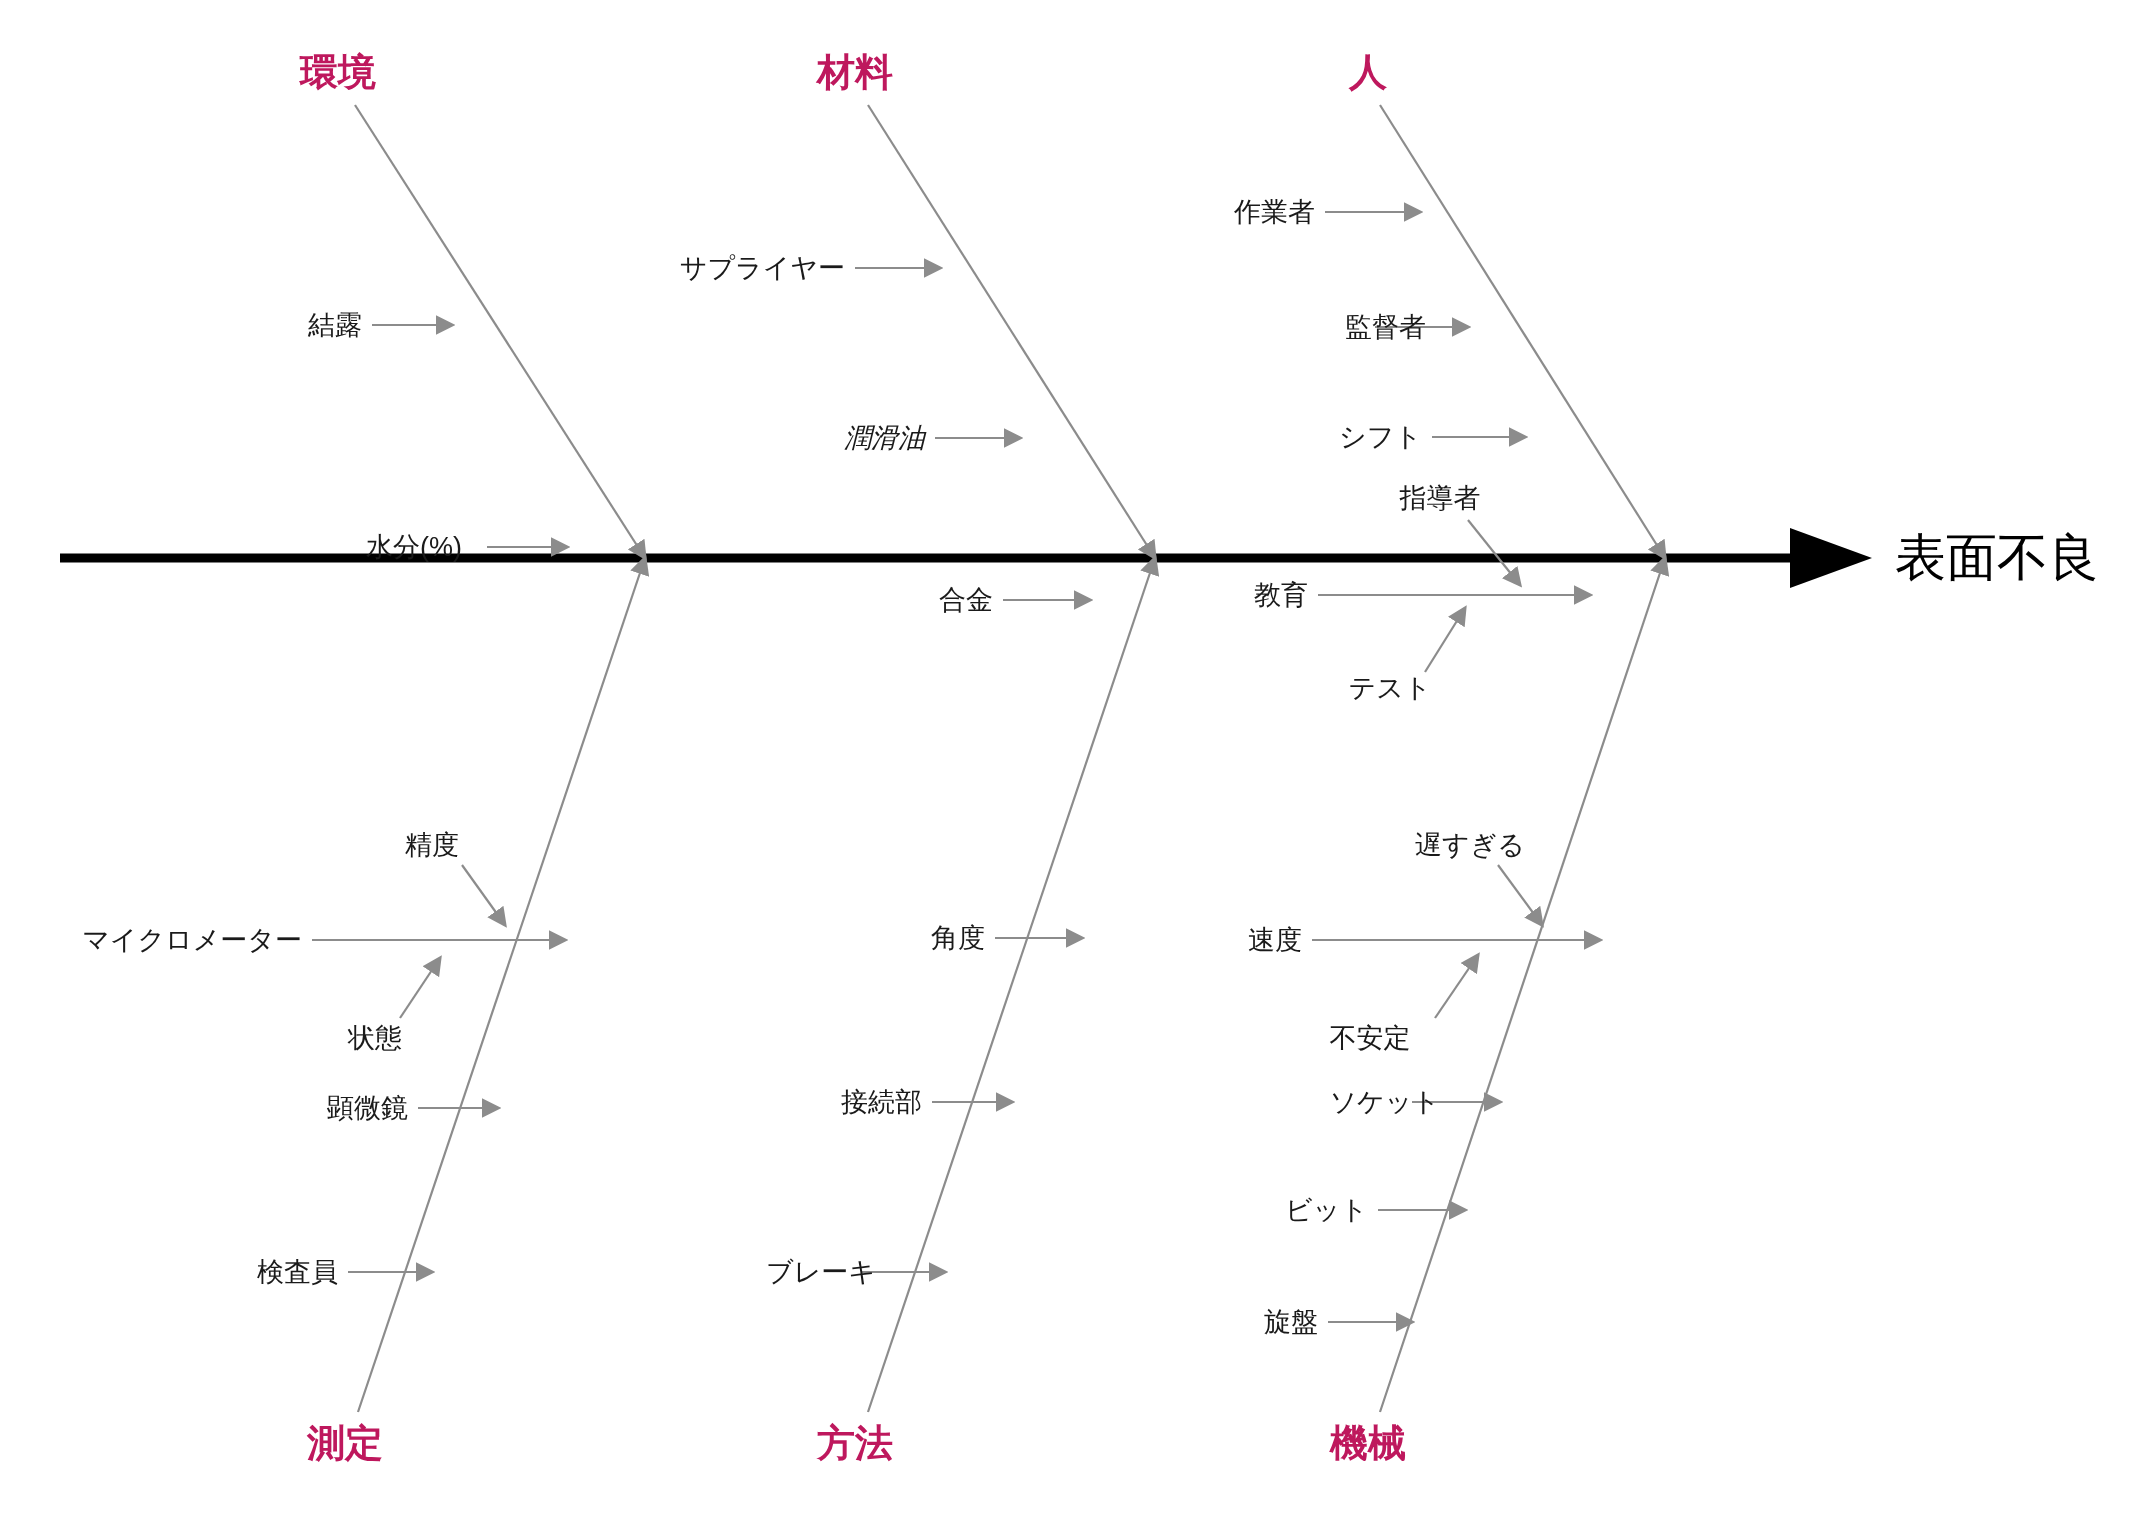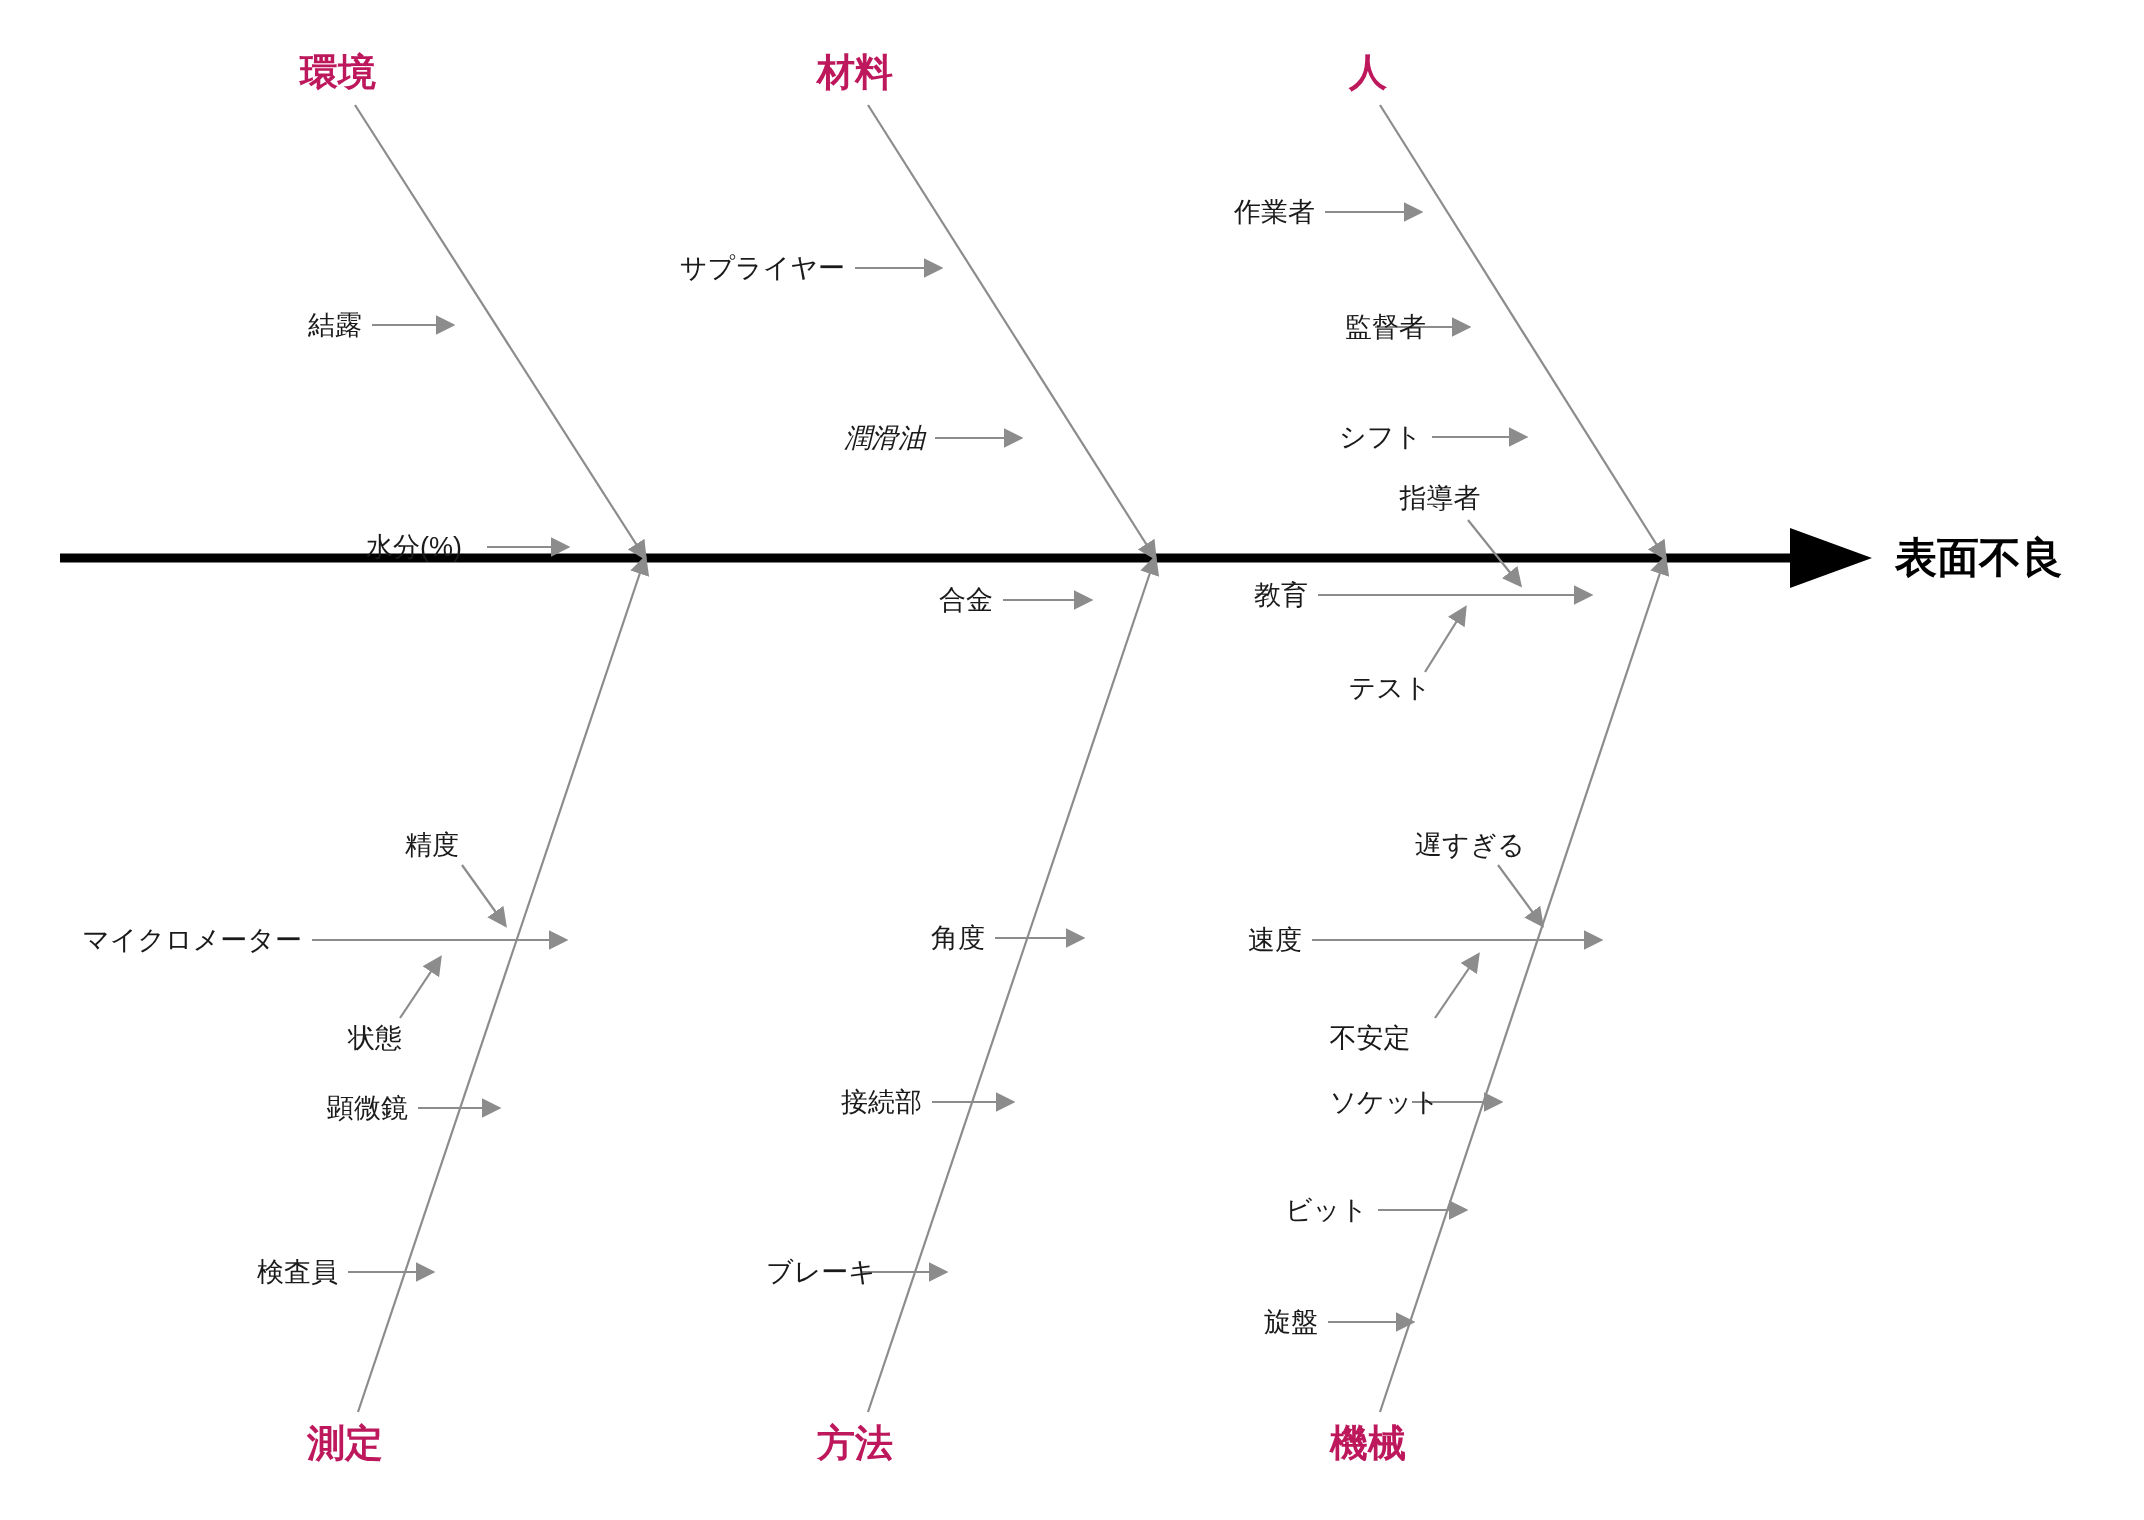--- a/index.html
+++ b/index.html
@@ -3,21 +3,21 @@
 <meta charset="utf-8">
 <style>
   html,body{margin:0;padding:0;background:#ffffff;}
   body{font-family:"Liberation Sans","DejaVu Sans",sans-serif;color:#111;}
   #stage{position:relative;width:2144px;height:1520px;overflow:hidden;background:#fff;}
   svg#fishbone{position:absolute;left:0;top:0;width:2144px;height:1520px;}
   .lbl{position:absolute;white-space:nowrap;font-size:27px;color:#1a1a1a;line-height:1;}
   .lbl.right{transform:translate(-100%,-50%);}
   .lbl.center{transform:translate(-50%,-50%);}
   .cat{position:absolute;white-space:nowrap;font-weight:bold;font-size:38px;color:#be185d;transform:translate(-50%,-50%);}
-  .effect{position:absolute;white-space:nowrap;font-weight:bold;font-size:42px;color:#000;transform:translate(0,-50%);}
+  .effect{position:absolute;white-space:nowrap;font-weight:normal;font-size:51px;color:#000;transform:translate(0,-50%);}
   .bone{stroke:#8c8c8c;stroke-width:2.2;fill:none;}
   .twig{stroke:#8c8c8c;stroke-width:2.2;fill:none;}
   .spine{stroke:#000;stroke-width:9;fill:none;}
 </style>
 </head>
 <body>
 
 <div id="stage">
 
   <svg id="fishbone" viewBox="0 0 2144 1520">

